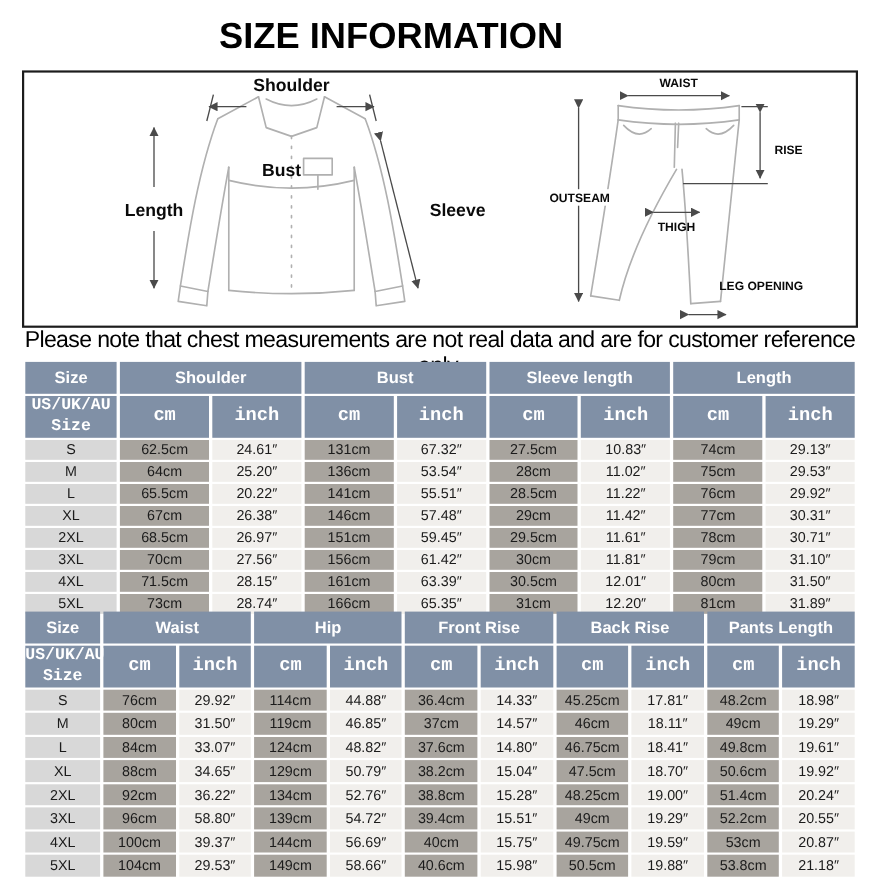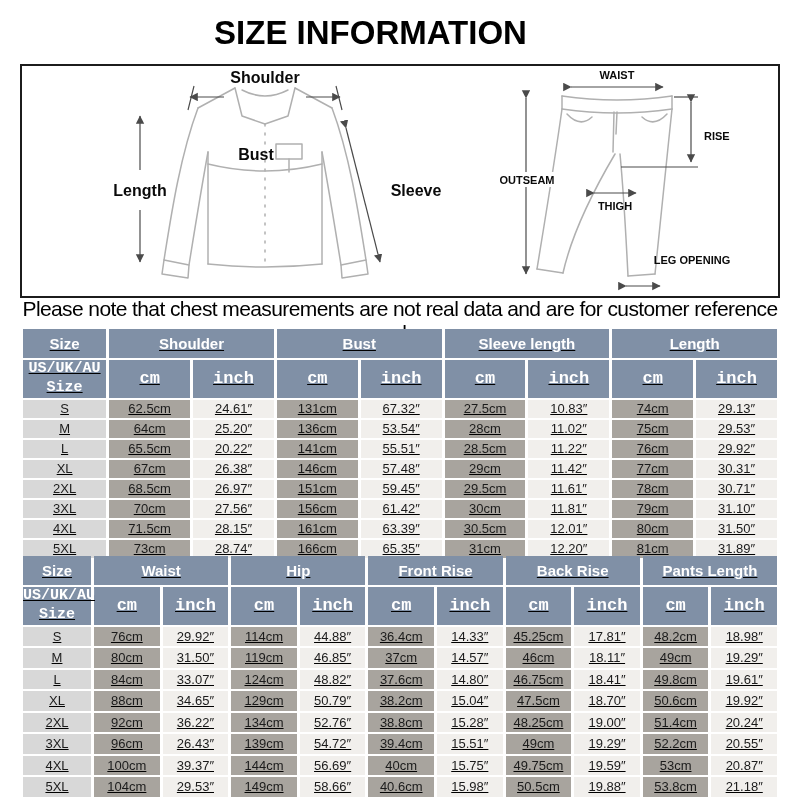--- a/index.html
+++ b/index.html
@@ -1,36 +1,36 @@
 <!DOCTYPE html>
 <html><head>
 <meta charset="utf-8">
 <style>
   html,body{margin:0;padding:0;background:#fff;}
   body{position:relative;width:800px;height:800px;font-family:"Liberation Sans",sans-serif;overflow:hidden;}
 
-  .page-title{position:absolute;top:14px;left:15px;width:711px;text-align:center;
+  .page-title{position:absolute;top:14px;left:0;width:711px;text-align:center;
     font-size:33px;font-weight:bold;color:#000;letter-spacing:0;}
 
   .diagram-box{position:absolute;left:20px;top:64px;width:756px;height:230px;
     border:2px solid #1c1c1c;background:#fff;}
   .diagram-box svg{position:absolute;top:0;}
   #shirt-svg{left:6px;}
   #pants-svg{left:452px;}
   .garment{fill:none;stroke:#b0b0b0;stroke-width:1.5;stroke-linejoin:round;stroke-linecap:round;}
   .measure{stroke:#4a4a4a;stroke-width:1.2;fill:none;}
   .lbl{fill:#0a0a0a;font-weight:bold;}
   .lbl-big{font-size:16px;}
   .lbl-sm{font-size:11px;letter-spacing:0;}
 
   .note-line{position:absolute;top:297px;left:0;width:800px;text-align:center;
     font-size:21px;color:#000;letter-spacing:-0.6px;}
 
   table.size-table{position:absolute;left:20px;width:760px;border-collapse:separate;
-    border-spacing:3px 2px;table-layout:fixed;text-decoration:underline;}
+    border-spacing:3px 2px;table-layout:fixed;}
   #table-tops{top:327px;}
   #table-bottoms{top:554px;}
   th.gh{background:#8090a6;color:#fff;font-size:15px;font-weight:bold;height:29px;padding:0;}
   th.uh{background:#8090a6;color:#fff;font-family:"Liberation Mono","DejaVu Sans Mono",monospace;
     font-size:17px;font-weight:bold;height:29px;white-space:pre-line;line-height:1.25;padding:0;}
   th.uh.sub{font-size:15px;}
   td{font-size:13px;color:#1b1b1b;text-align:center;height:18px;padding:0;
     font-family:"Liberation Sans",sans-serif;}
   td.sz{background:#d8d8d8;}
   td.cm{background:#a8a49e;}
@@ -350,21 +350,21 @@
         <td class="cm">38.8cm</td>
         <td class="inch">15.28″</td>
         <td class="cm">48.25cm</td>
         <td class="inch">19.00″</td>
         <td class="cm">51.4cm</td>
         <td class="inch">20.24″</td>
       </tr>
       <tr>
         <td class="sz">3XL</td>
         <td class="cm">96cm</td>
-        <td class="inch">26.43″</td>
+        <td class="inch">58.80″</td>
         <td class="cm">139cm</td>
         <td class="inch">54.72″</td>
         <td class="cm">39.4cm</td>
         <td class="inch">15.51″</td>
         <td class="cm">49cm</td>
         <td class="inch">19.29″</td>
         <td class="cm">52.2cm</td>
         <td class="inch">20.55″</td>
       </tr>
       <tr>

